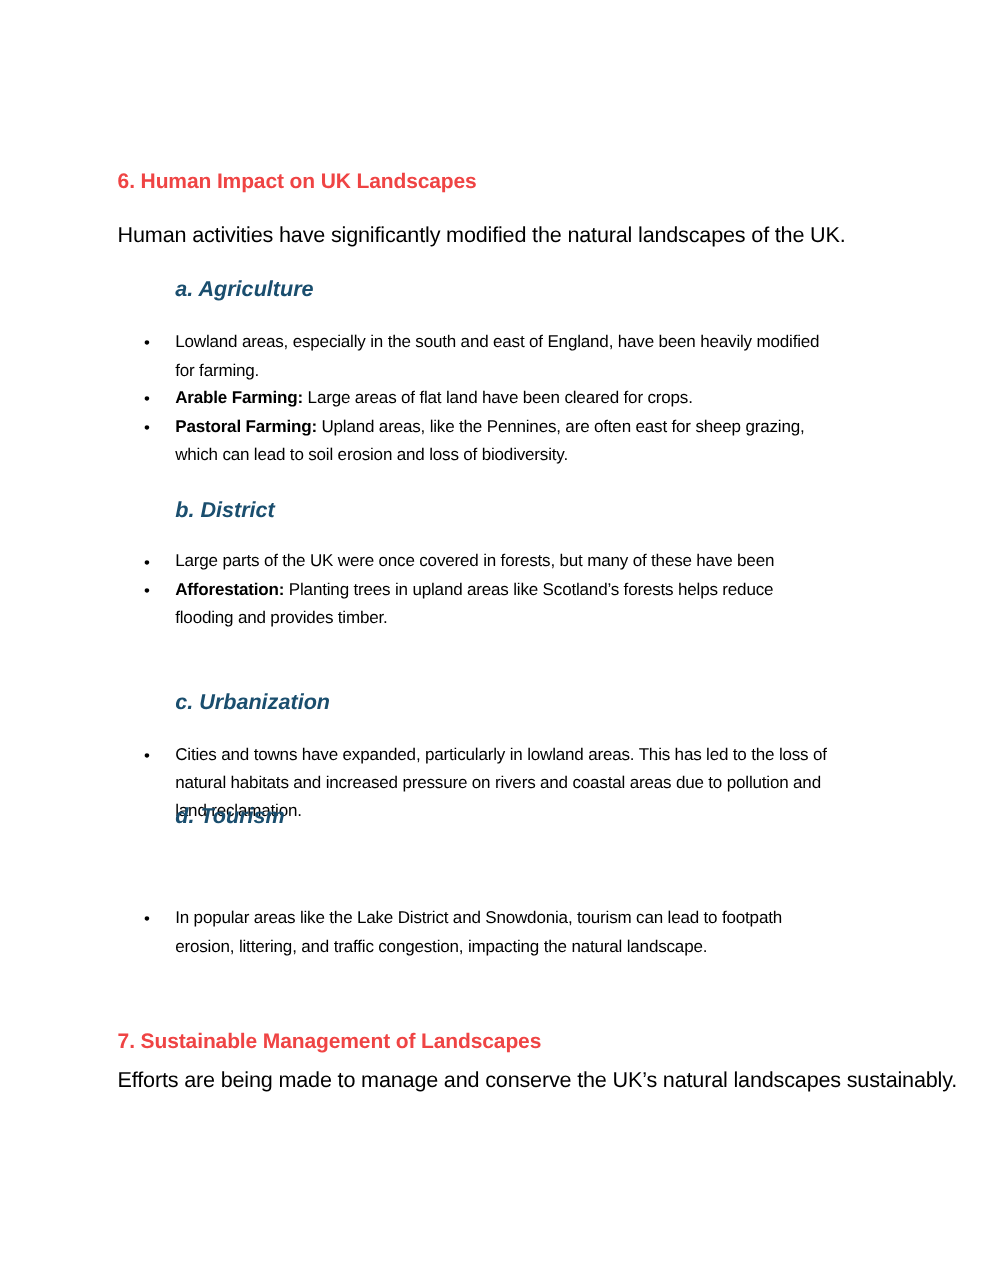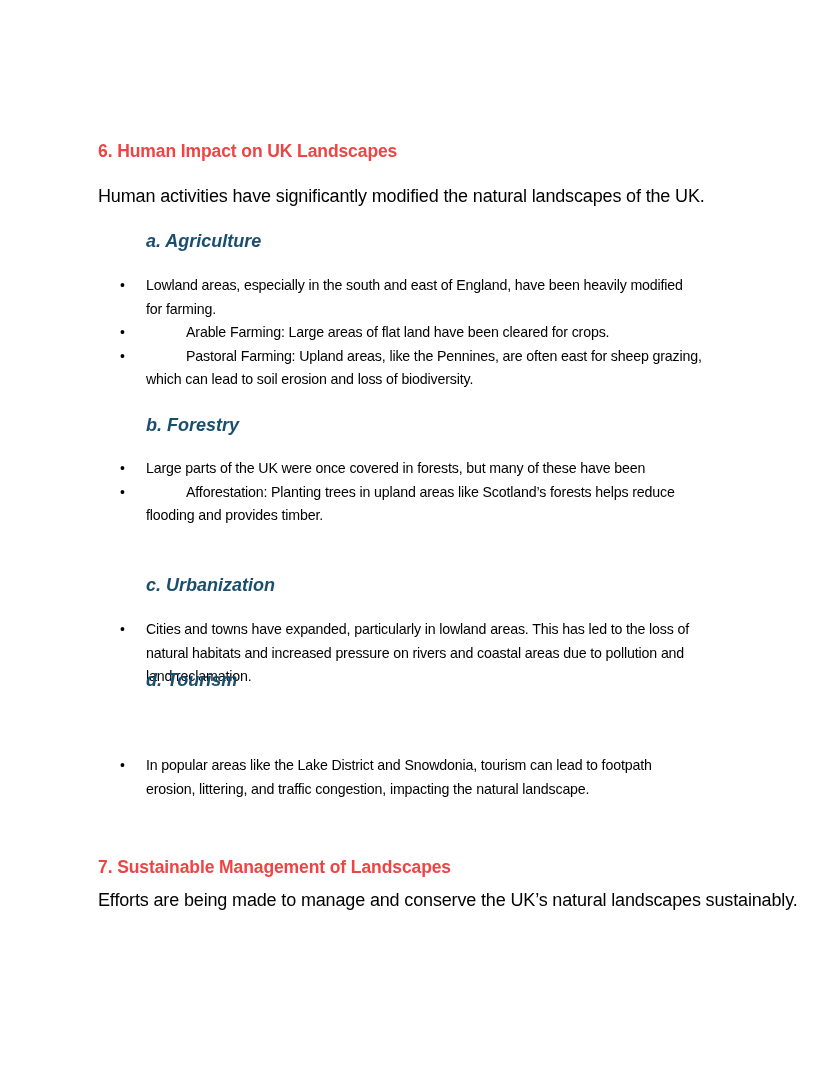--- a/index.html
+++ b/index.html
@@ -61,21 +61,21 @@
       font-size: 14.2px;
       line-height: 23.5px;
       letter-spacing: -0.15px;
     }
     .bullet {
       position: absolute;
       left: 22px;
       top: 0;
       font-size: 14px;
     }
-    .li b { font-weight: normal; margin-left: 40px; }
+    .li b { font-weight: bold; }
   </style>
 </head>
 <body>
 
 <div class="page">
 
   <div class="h1" style="top:141px;">6. Human Impact on UK Landscapes</div>
   <div class="para" style="top:186px;">Human activities have significantly modified the natural landscapes of the UK.</div>
 
   <div class="h2" style="top:231px;">a. Agriculture</div>
@@ -89,21 +89,21 @@
       <span class="bullet">•</span>
       <b>Arable Farming:</b><span> Large areas of flat land have been cleared for crops.</span>
     </li>
     <li class="li">
       <span class="bullet">•</span>
       <b>Pastoral Farming:</b><span> Upland areas, like the Pennines, are often east for sheep grazing,</span><br>
       <span>which can lead to soil erosion and loss of biodiversity.</span>
     </li>
   </ul>
 
-  <div class="h2" style="top:415px;">b. Forestry</div>
+  <div class="h2" style="top:415px;">b. District</div>
   <ul class="list" style="top:457px;">
     <li class="li">
       <span class="bullet">•</span>
       <span>Large parts of the UK were once covered in forests, but many of these have been</span><br>
     </li>
     <li class="li">
       <span class="bullet">•</span>
       <b>Afforestation:</b><span> Planting trees in upland areas like Scotland’s forests helps reduce</span><br>
       <span>flooding and provides timber.</span>
     </li>

